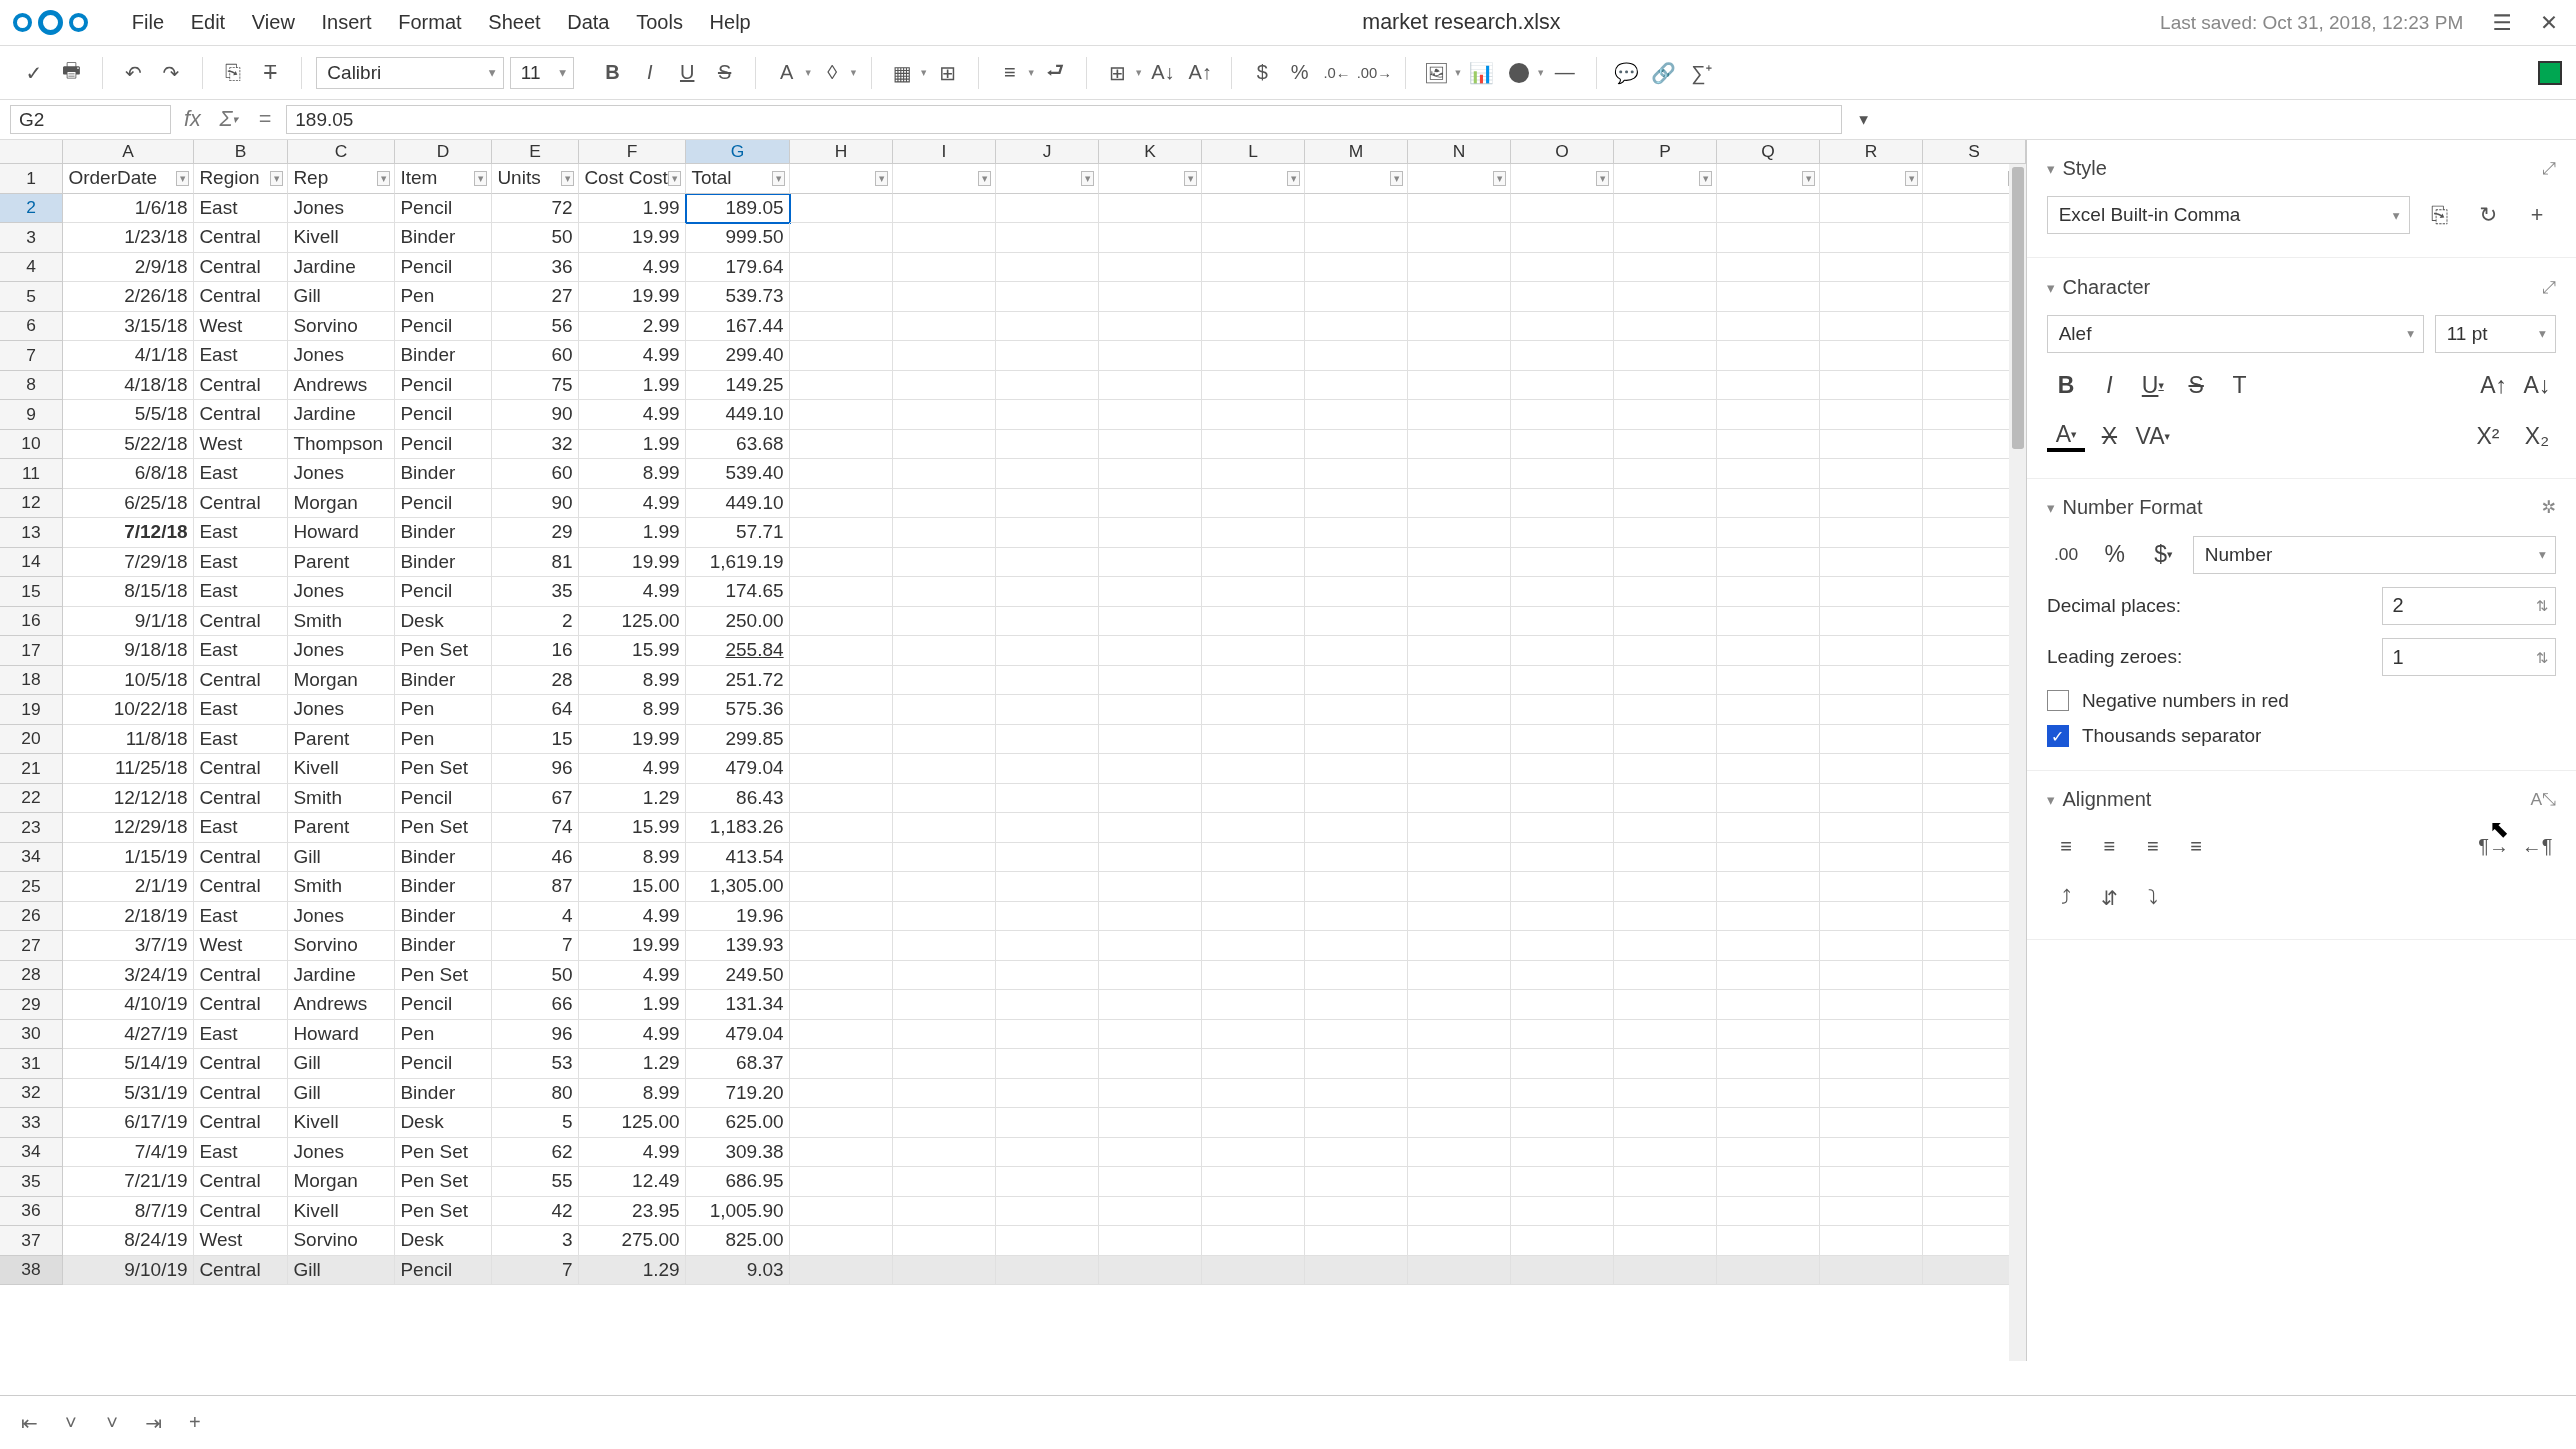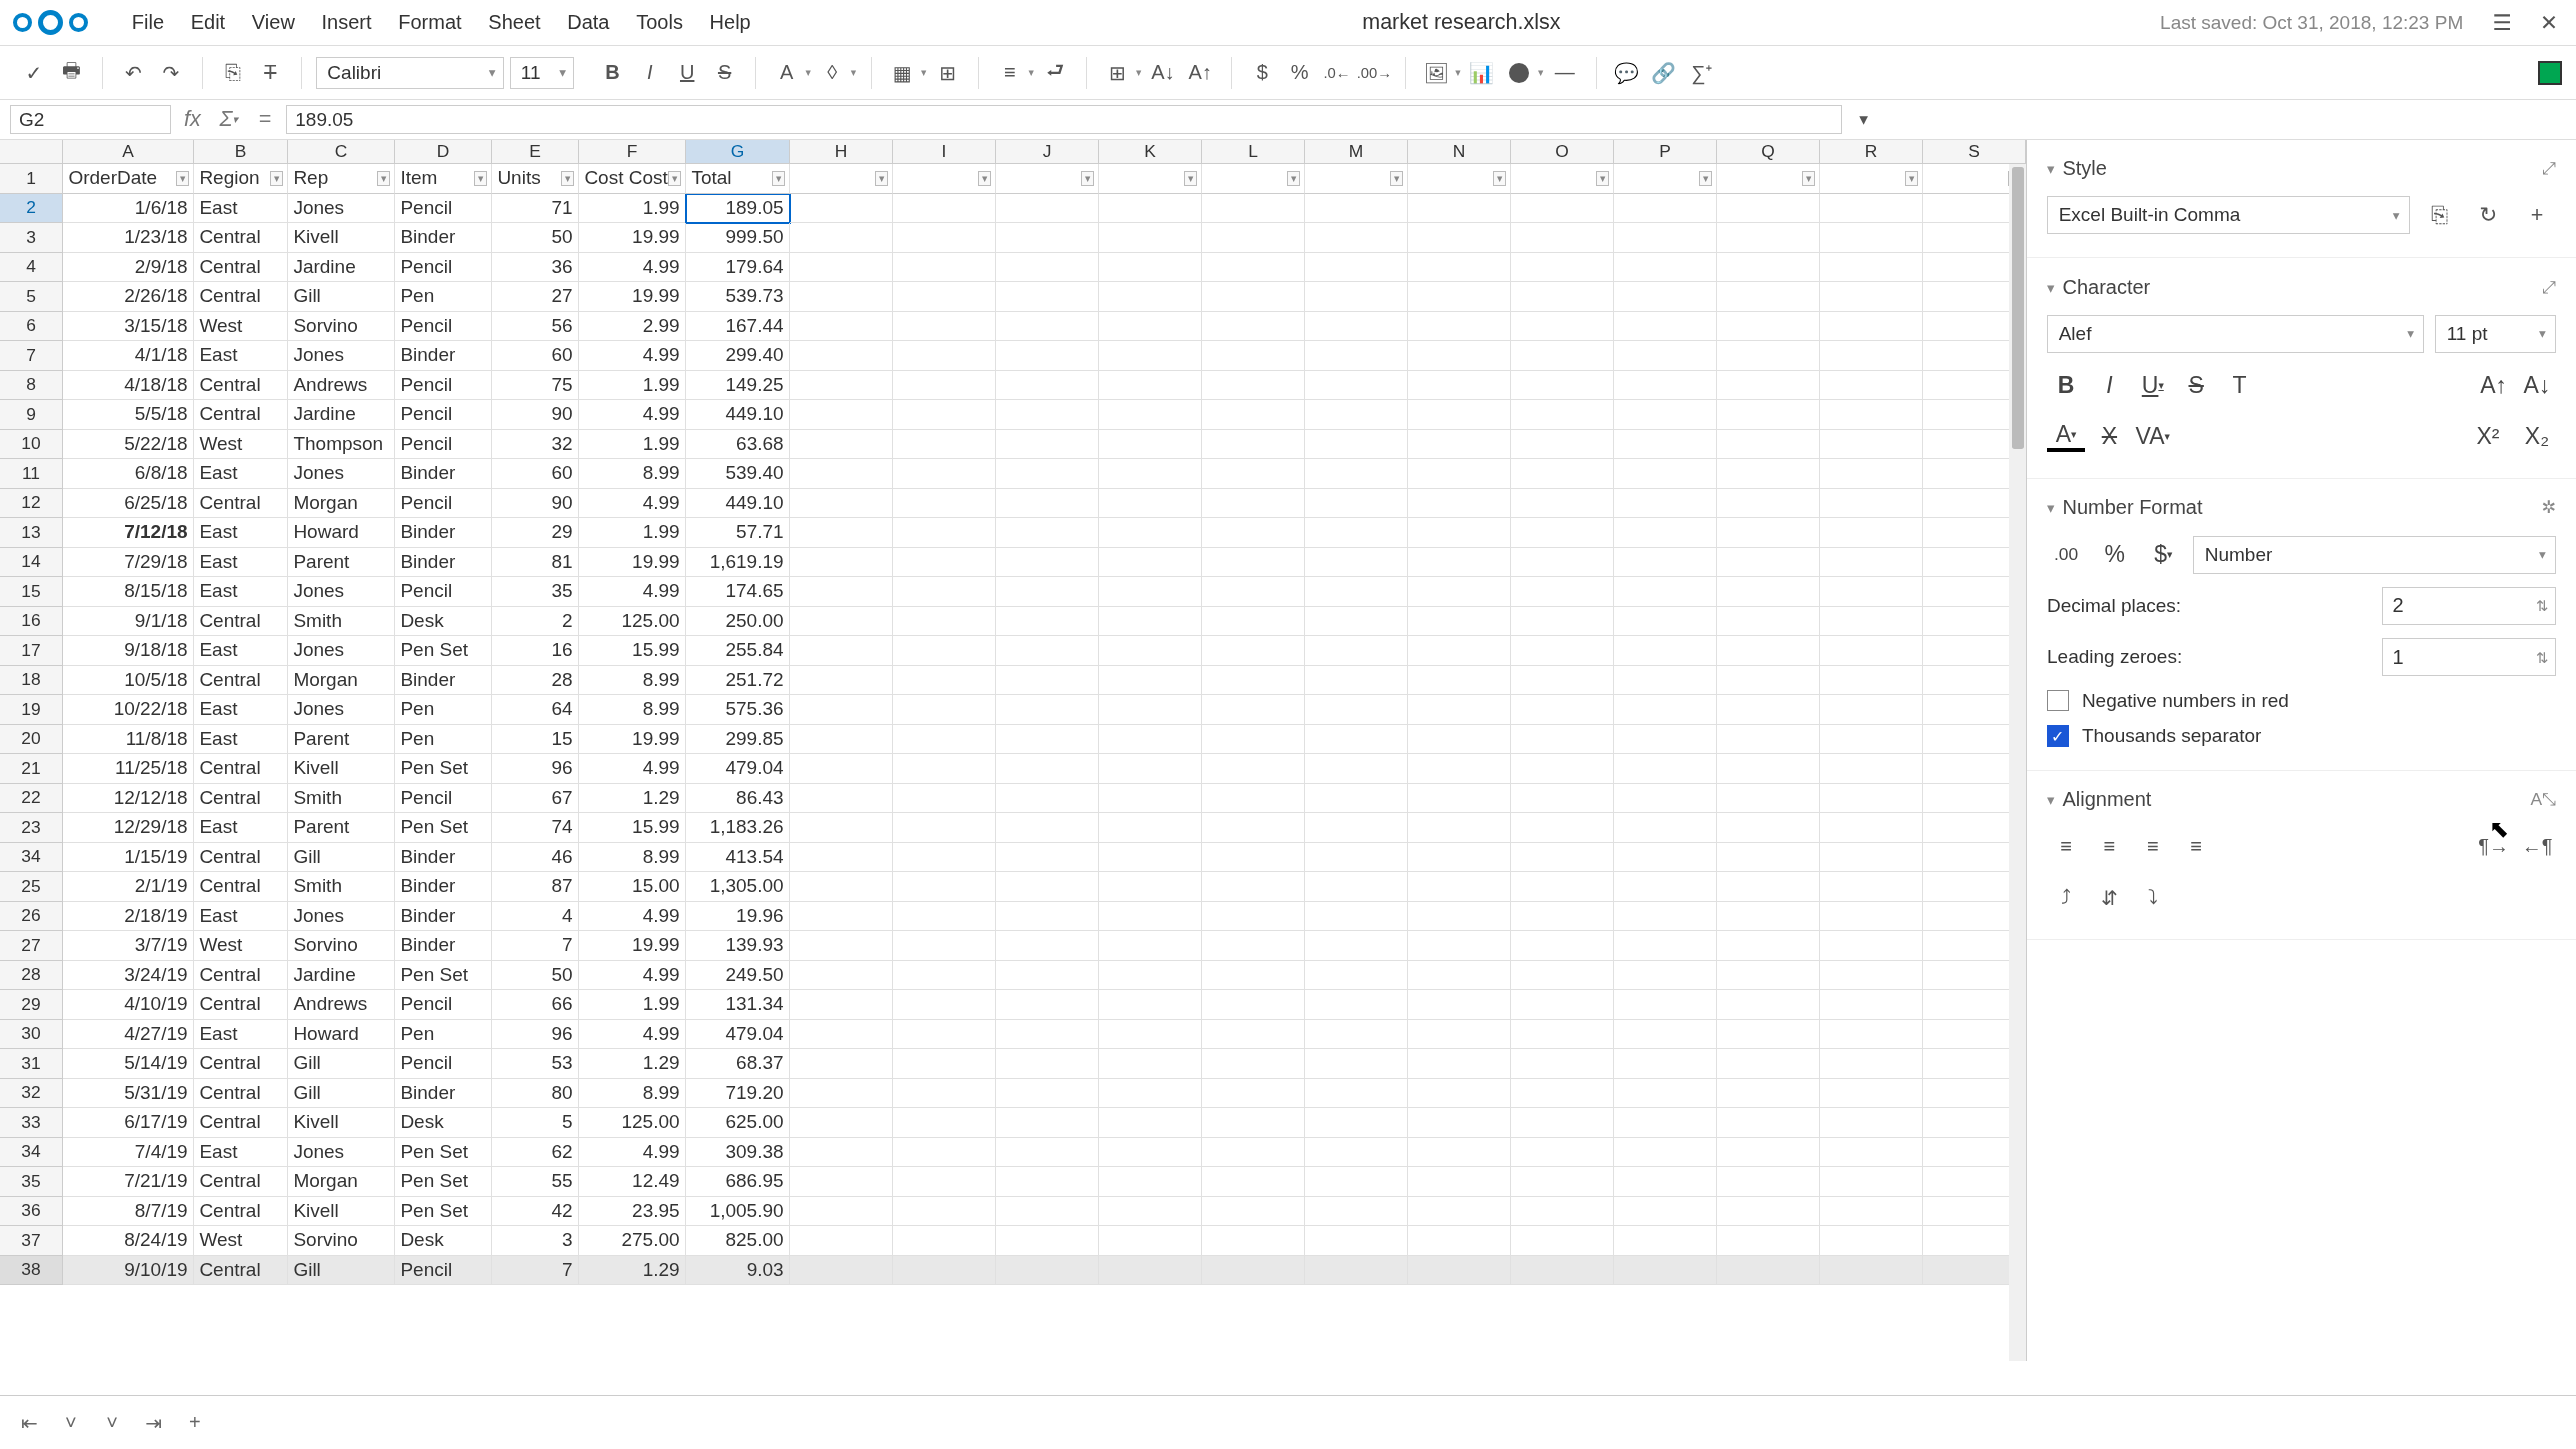--- a/index.html
+++ b/index.html
@@ -299,21 +299,21 @@
               <div class="cell" style="width: 103px; border-bottom: 0.7px solid rgb(204, 204, 204);"></div>
               <div class="cell" style="width: 103px; border-bottom: 0.7px solid rgb(204, 204, 204);"></div>
               <div class="cell" style="width: 103px; border-bottom: 0.7px solid rgb(204, 204, 204);"></div>
               <div class="cell" style="width: 103px; border-bottom: 0.7px solid rgb(204, 204, 204);"></div>
             </div>
             <div class="row">
               <div class="cell r" style="width: 131px;">1/6/18</div>
               <div class="cell" style="width: 94px;">East</div>
               <div class="cell" style="width: 107px;">Jones</div>
               <div class="cell" style="width: 97px;">Pencil</div>
-              <div class="cell r" style="width: 87px;">71</div>
+              <div class="cell r" style="width: 87px;">72</div>
               <div class="cell r" style="width: 107px;">1.99</div>
               <div class="cell r sel-cell" style="width: 104px;">189.05</div>
               <div class="cell" style="width: 103px;"></div>
               <div class="cell" style="width: 103px;"></div>
               <div class="cell" style="width: 103px;"></div>
               <div class="cell" style="width: 103px;"></div>
               <div class="cell" style="width: 103px;"></div>
               <div class="cell" style="width: 103px;"></div>
               <div class="cell" style="width: 103px;"></div>
               <div class="cell" style="width: 103px;"></div>
@@ -616,21 +616,21 @@
               <div class="cell" style="width: 103px;"></div>
               <div class="cell" style="width: 103px;"></div>
             </div>
             <div class="row">
               <div class="cell r" style="width: 131px;">9/18/18</div>
               <div class="cell" style="width: 94px;">East</div>
               <div class="cell" style="width: 107px;">Jones</div>
               <div class="cell" style="width: 97px;">Pen Set</div>
               <div class="cell r" style="width: 87px;">16</div>
               <div class="cell r" style="width: 107px;">15.99</div>
-              <div class="cell r" style="width: 104px;">255.84</div>
+              <div class="cell r" style="width: 104px; text-decoration: underline;">255.84</div>
               <div class="cell" style="width: 103px;"></div>
               <div class="cell" style="width: 103px;"></div>
               <div class="cell" style="width: 103px;"></div>
               <div class="cell" style="width: 103px;"></div>
               <div class="cell" style="width: 103px;"></div>
               <div class="cell" style="width: 103px;"></div>
               <div class="cell" style="width: 103px;"></div>
               <div class="cell" style="width: 103px;"></div>
               <div class="cell" style="width: 103px;"></div>
               <div class="cell" style="width: 103px;"></div>

